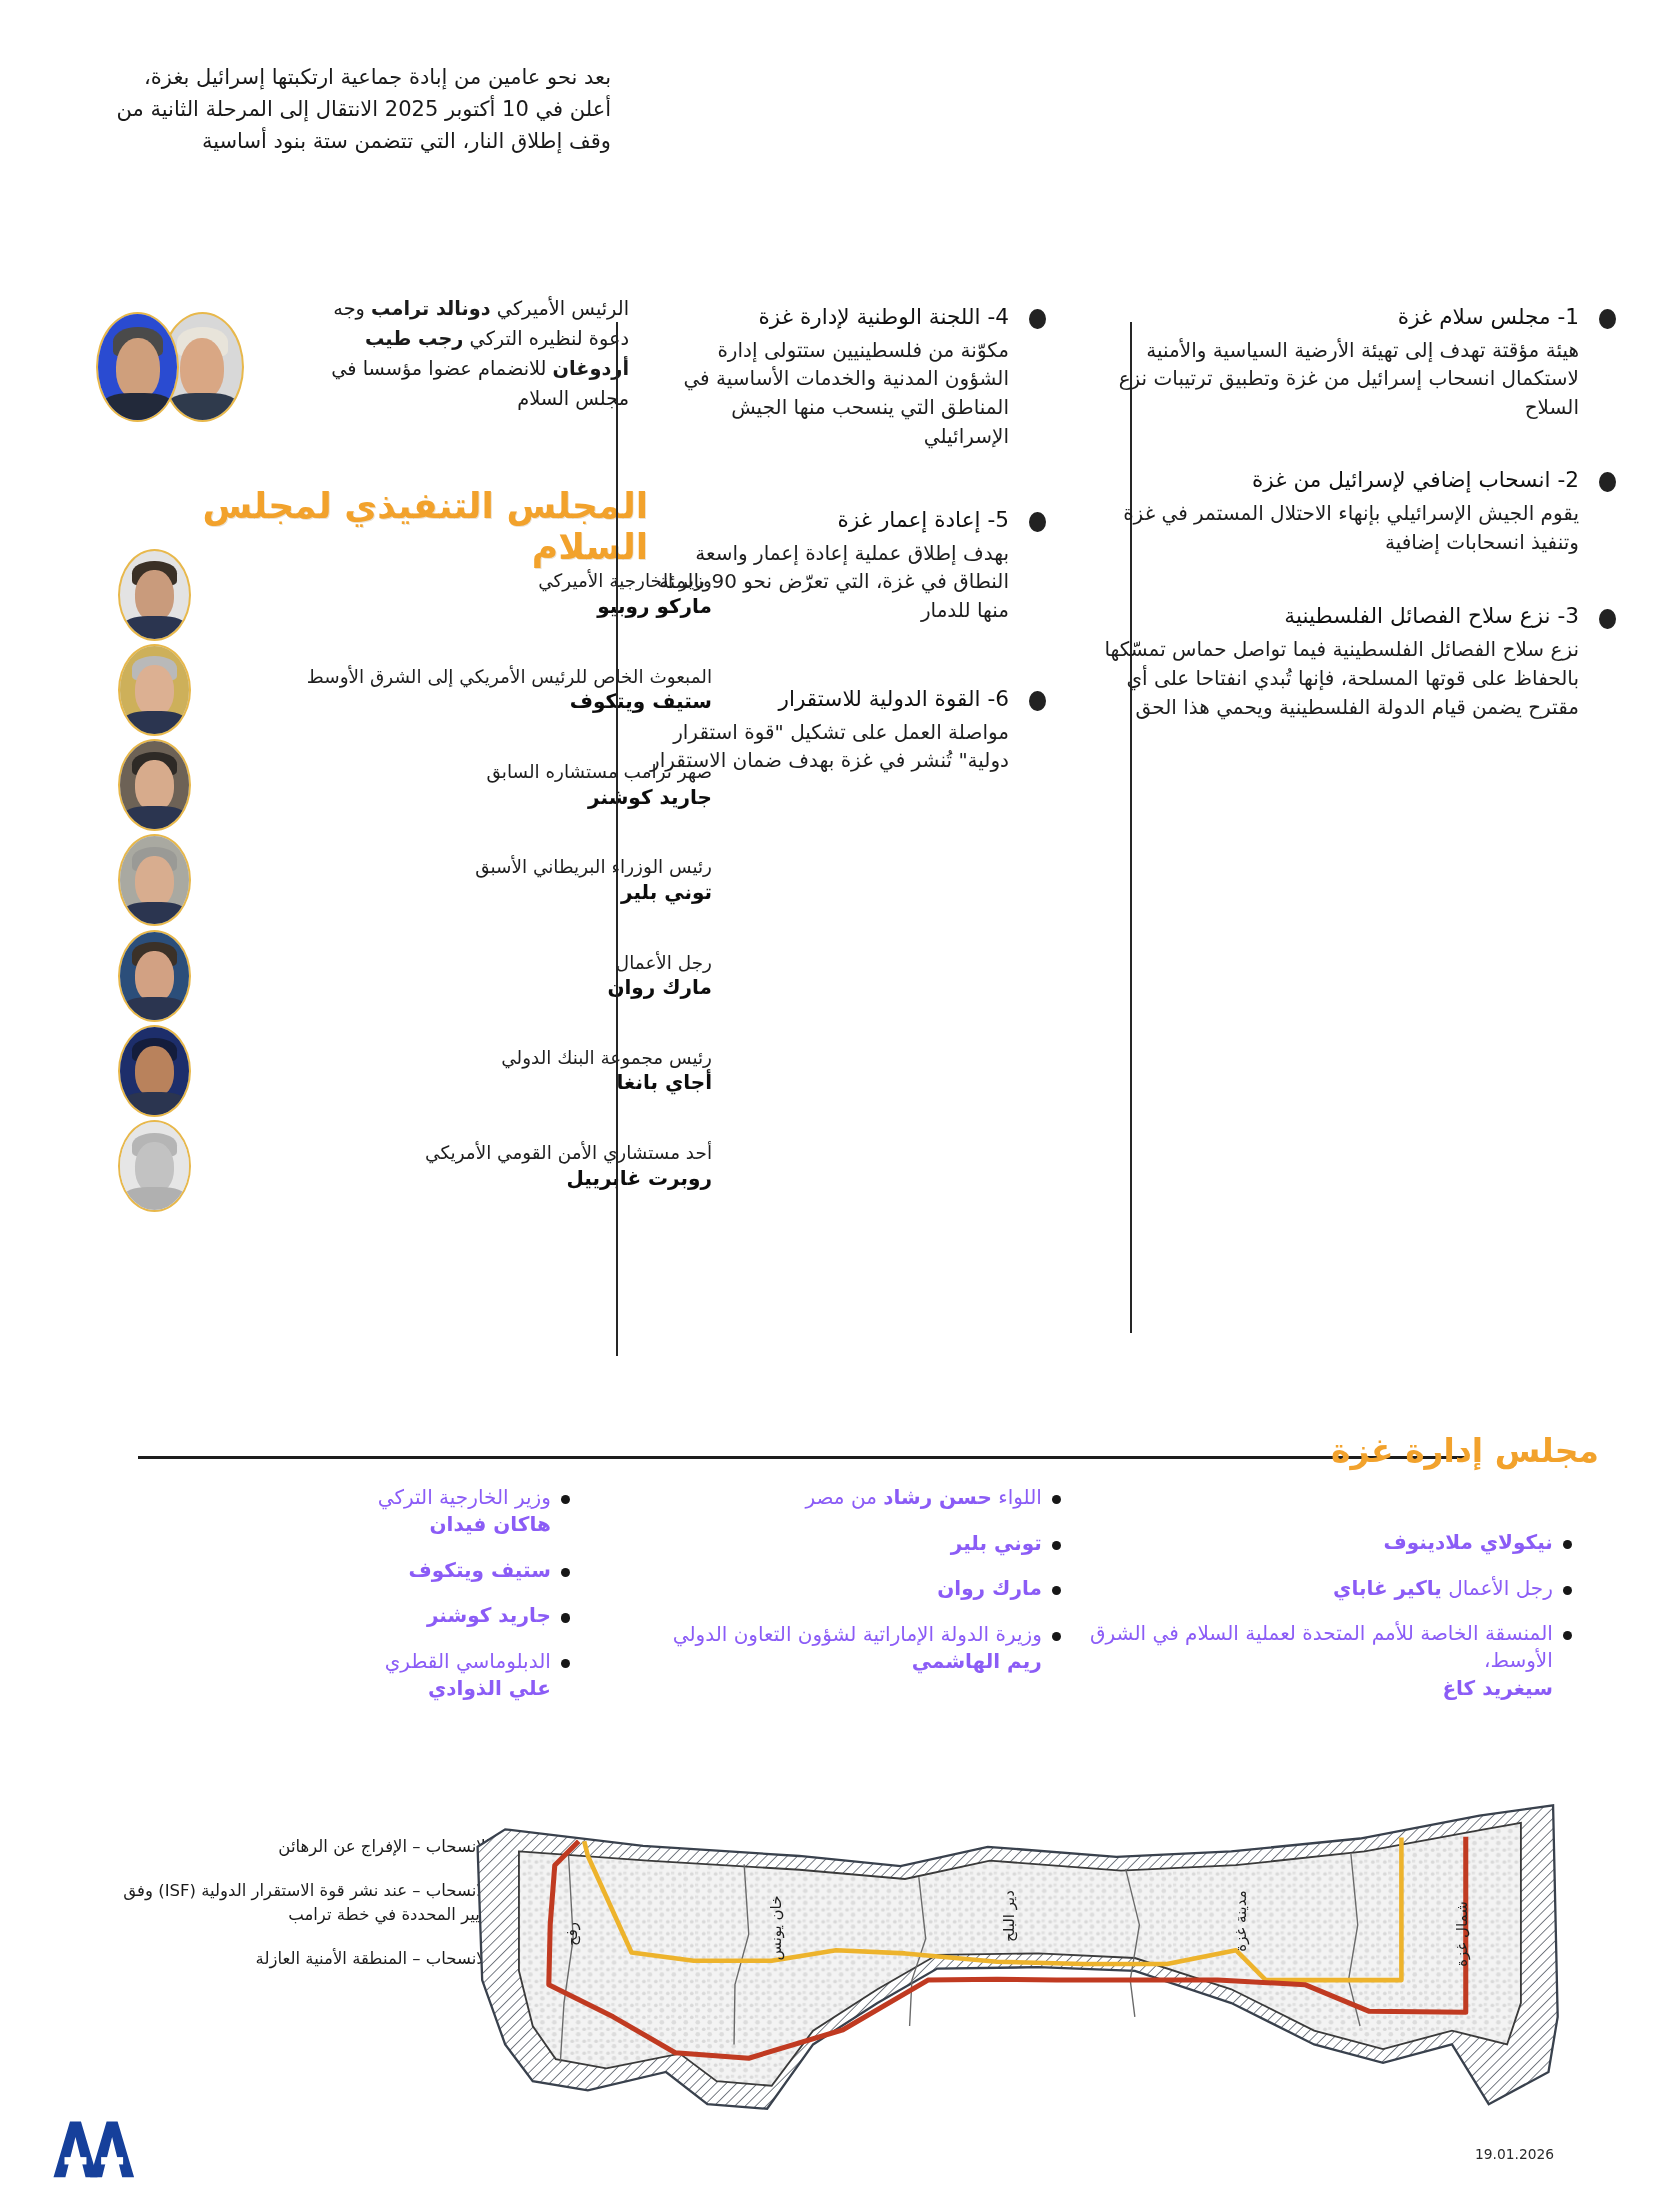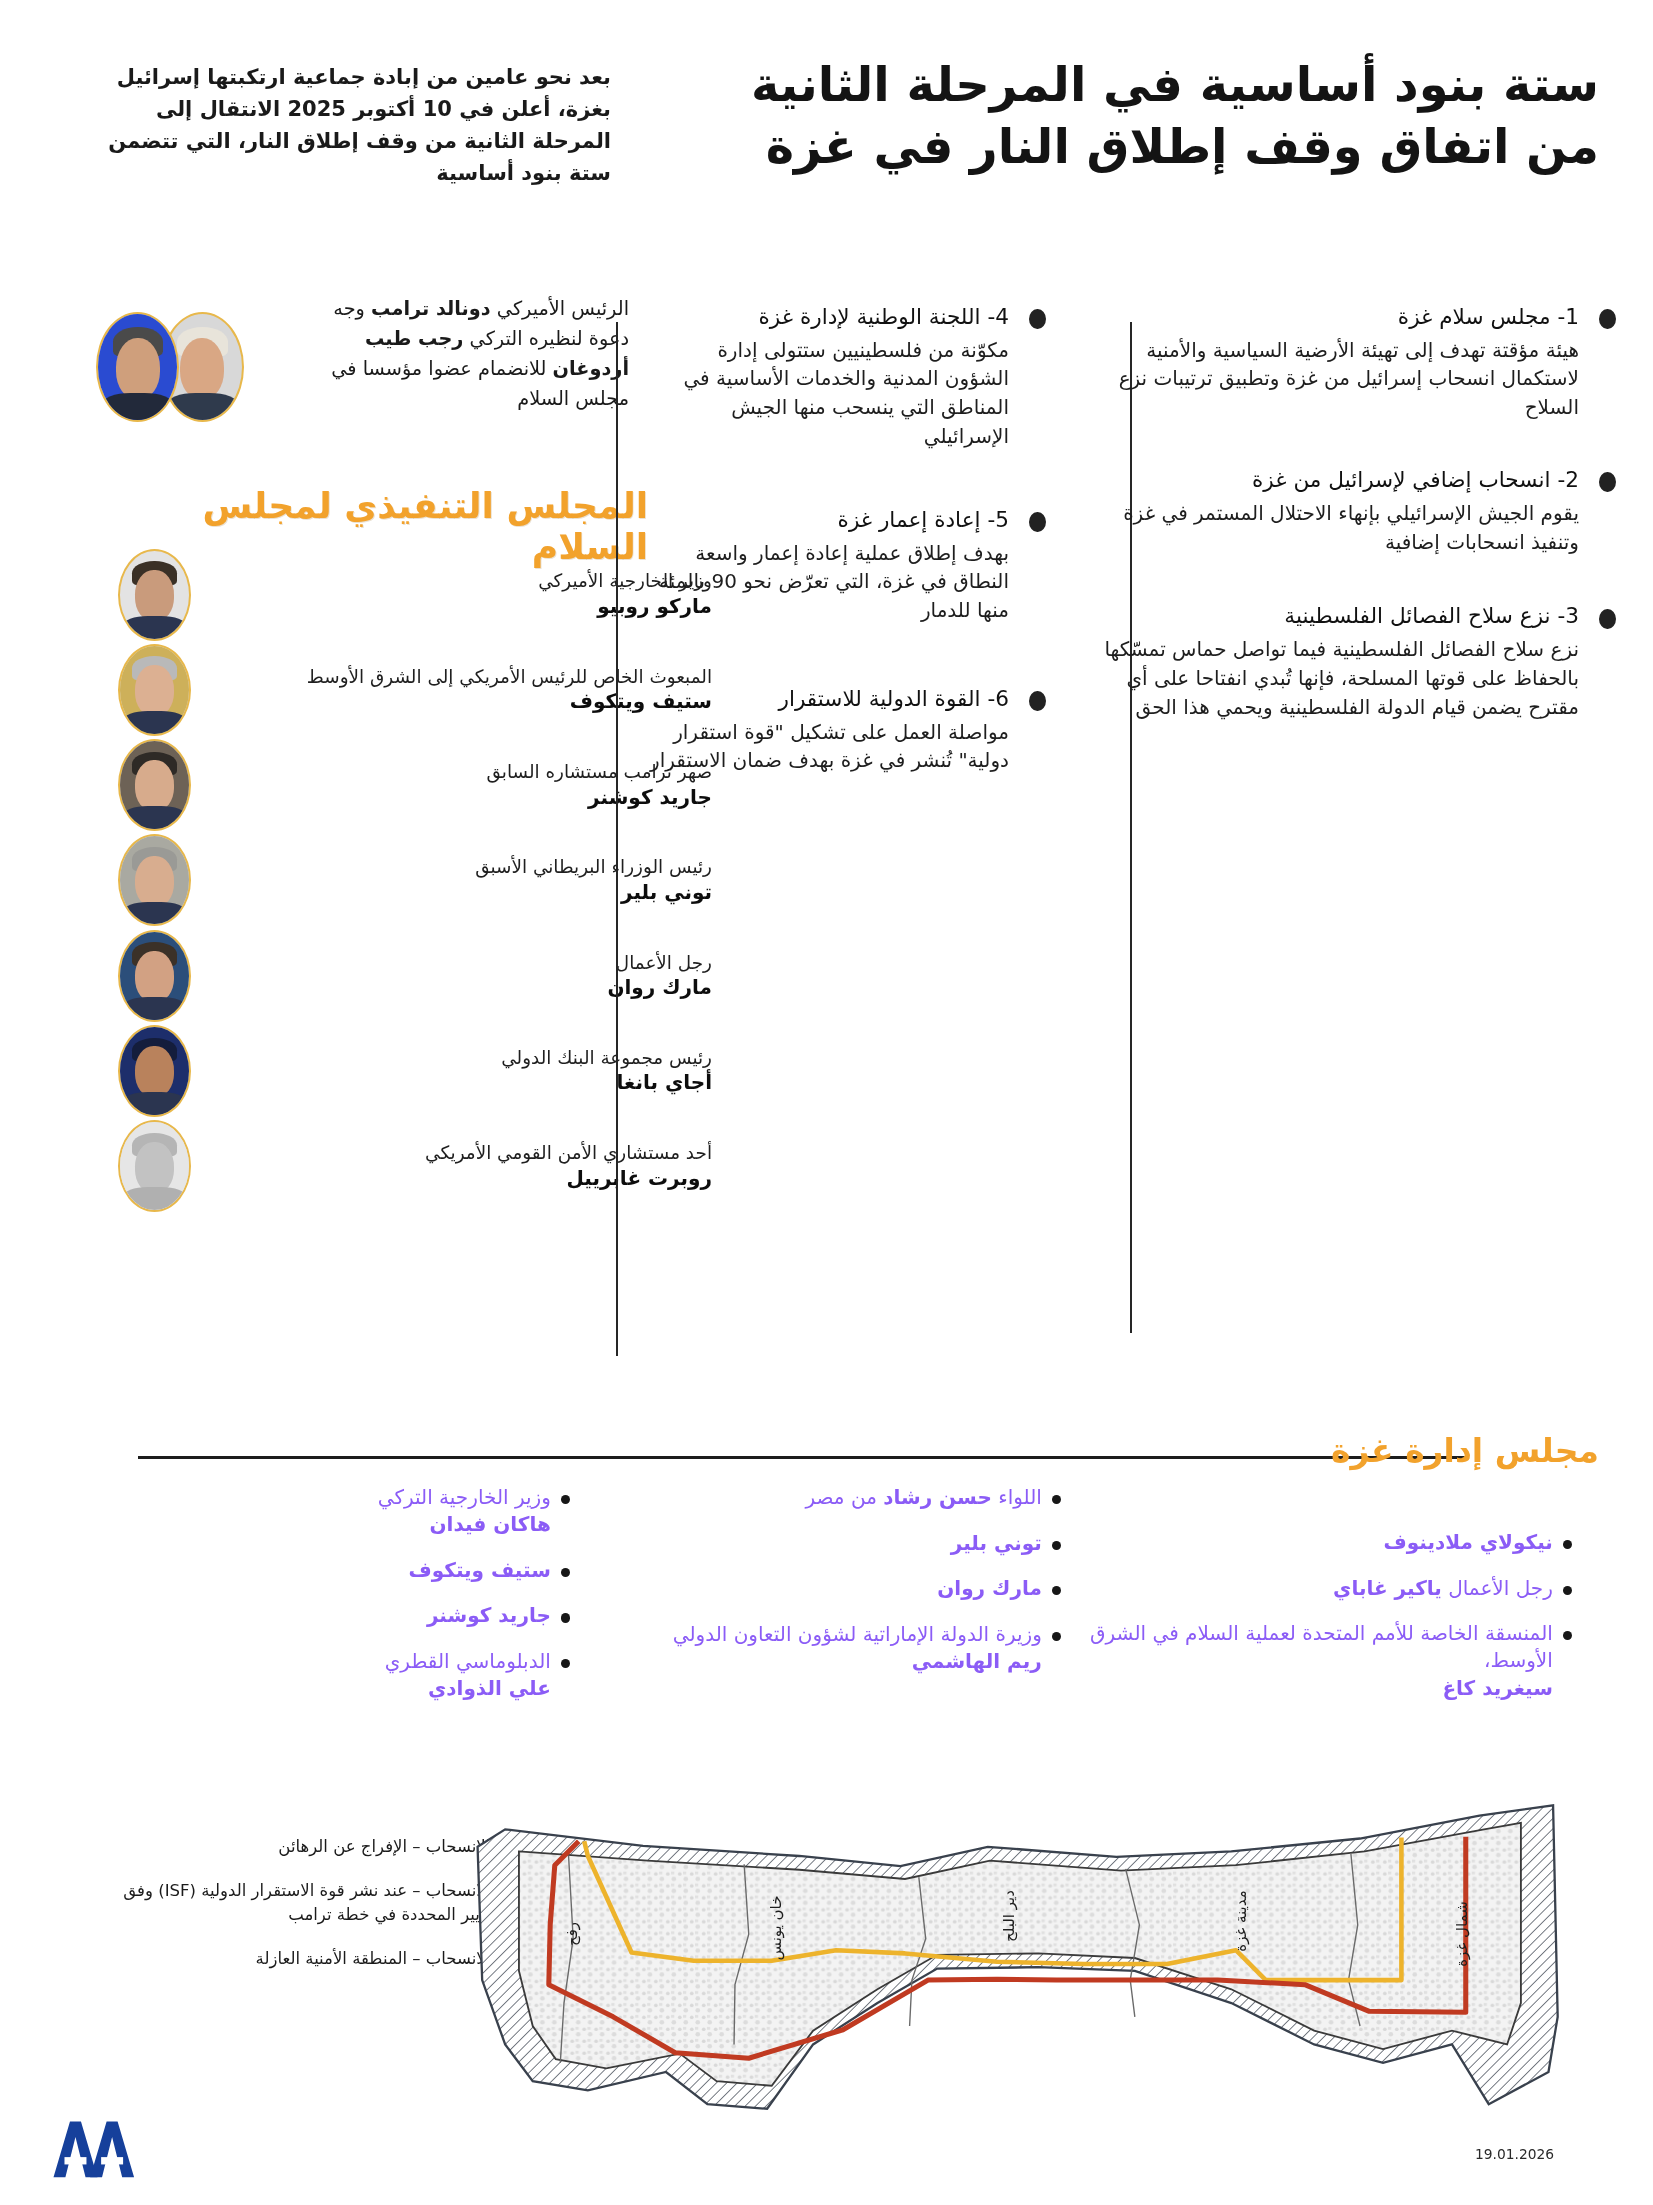--- a/index.html
+++ b/index.html
@@ -8,21 +8,21 @@
     background: #ffffff;
     font-family: "DejaVu Sans", "Liberation Sans", sans-serif;
     overflow: hidden;
   }
   .page { position: relative; width: 1654px; height: 2205px; }
 
   
   .intro {
     position: absolute; left: 106px; top: 62px; width: 505px;
     font-size: 21px; line-height: 1.52; color: #1a1a1a; text-align: right;
-    direction: rtl; font-weight: 700;
+    direction: rtl; font-weight: 400;
   }
   .main-title {
     position: absolute; right: 55px; top: 53px; width: 933px;
     font-size: 48px; line-height: 1.30; font-weight: bold; color: #141414;
     text-align: right; direction: rtl; letter-spacing: -0.5px;
   }
 
   
   .leaders-block { position: absolute; left: 78px; top: 294px; width: 551px; height: 138px; }
   .leaders-text {
@@ -116,21 +116,20 @@
   .aa-logo { position: absolute; left: 48px; top: 2113px; width: 87px; height: 69px; }
   .date-stamp { position: absolute; right: 100px; top: 2146px; font-size: 13.8px; color: #2a2a2a;
                 direction: ltr; }
 </style>
 </head>
 <body>
 
 <div class="page">
 
   <div class="intro">بعد نحو عامين من إبادة جماعية ارتكبتها إسرائيل بغزة، أعلن في 10 أكتوبر 2025 الانتقال إلى المرحلة الثانية من وقف إطلاق النار، التي تتضمن ستة بنود أساسية</div>
-  <div class="main-title">ستة بنود أساسية في المرحلة الثانية من اتفاق وقف إطلاق النار في غزة</div>
 
   <div class="leaders-block">
     <div class="leaders-text">
       <span>الرئيس الأميركي </span><b>دونالد ترامب</b><span> وجه دعوة لنظيره التركي </span><b>رجب طيب أردوغان</b><span> للانضمام عضوا مؤسسا في مجلس السلام</span>
     </div>
     <div class="avatar-pair">
       <div class="oval pair-b">
         <div class="face">
             <div class="hair" style="background:#e8e4da"></div>
             <div class="skin" style="background:#d9a784"></div>

